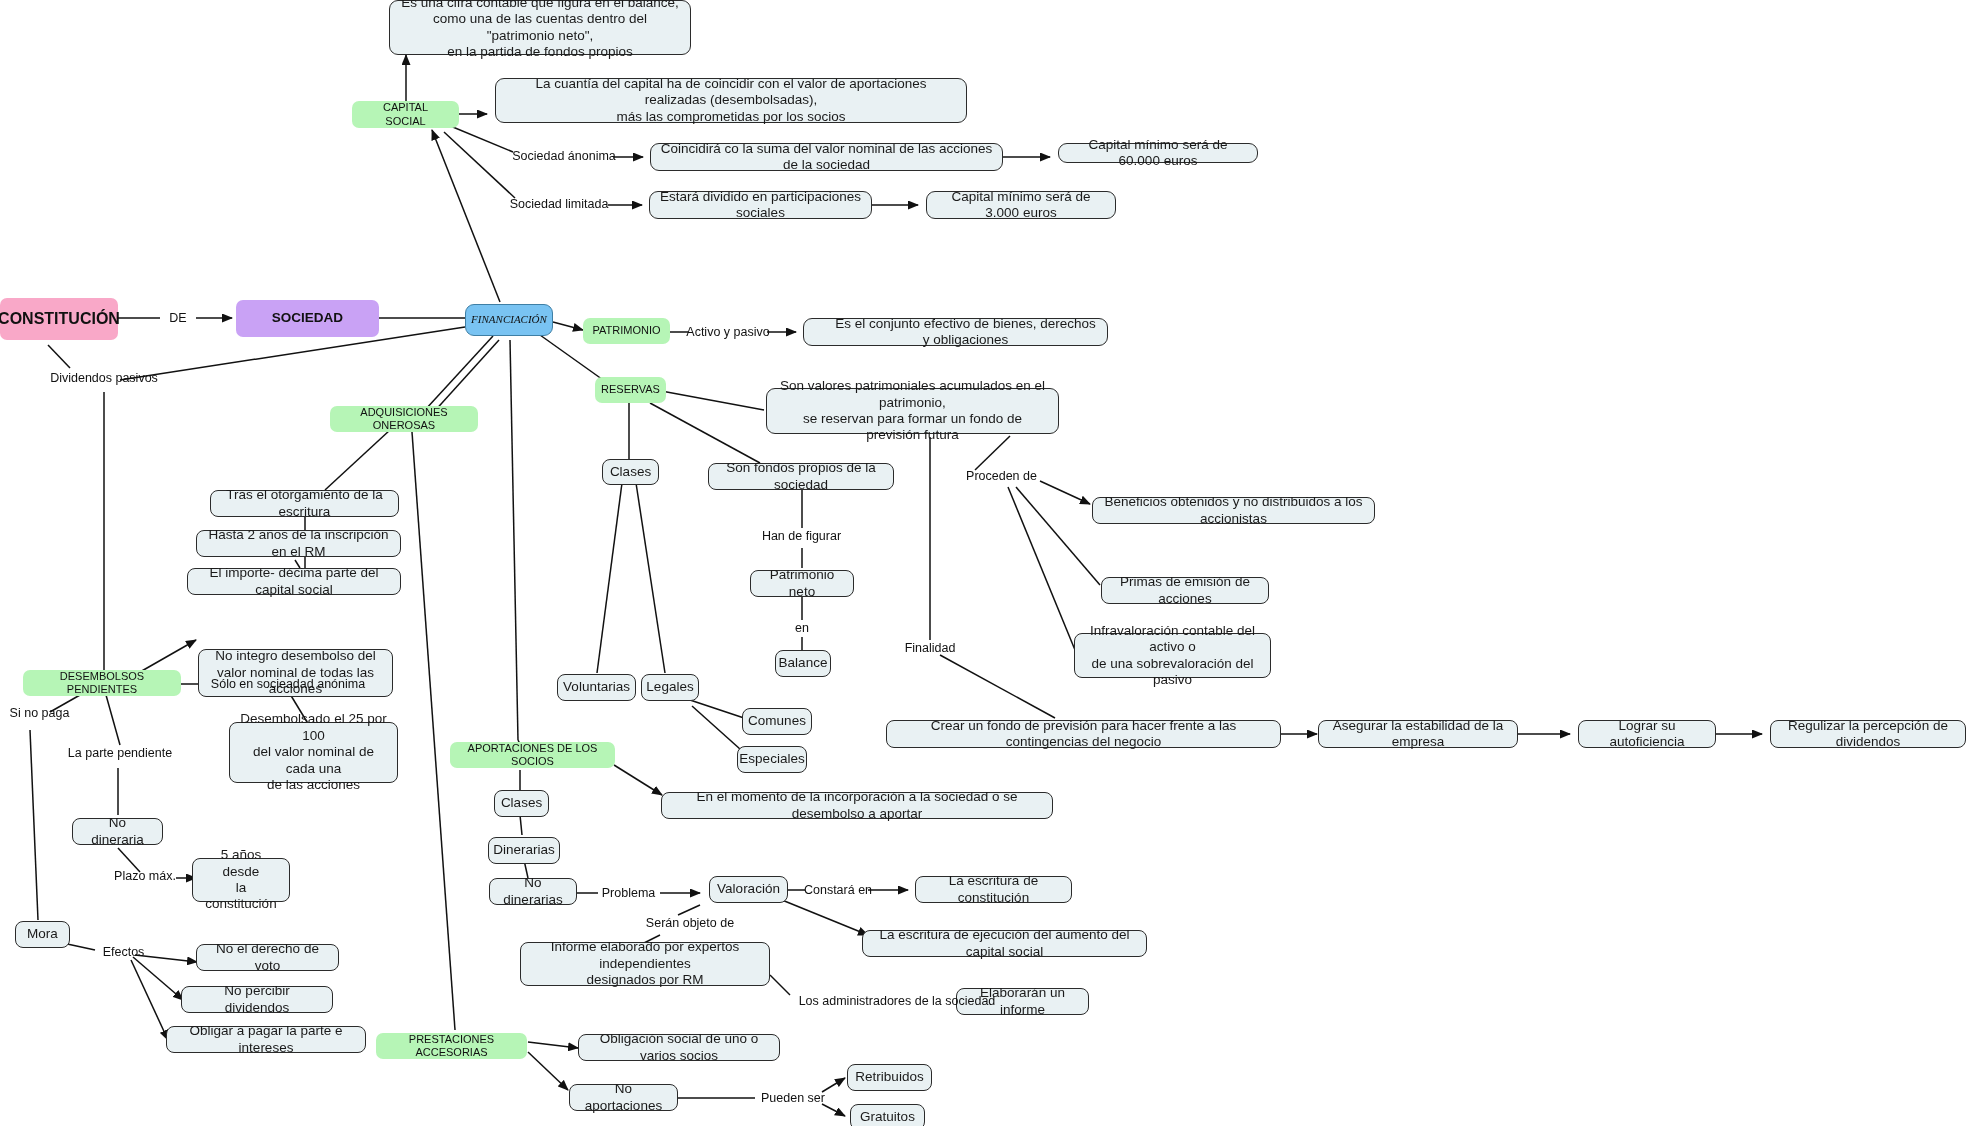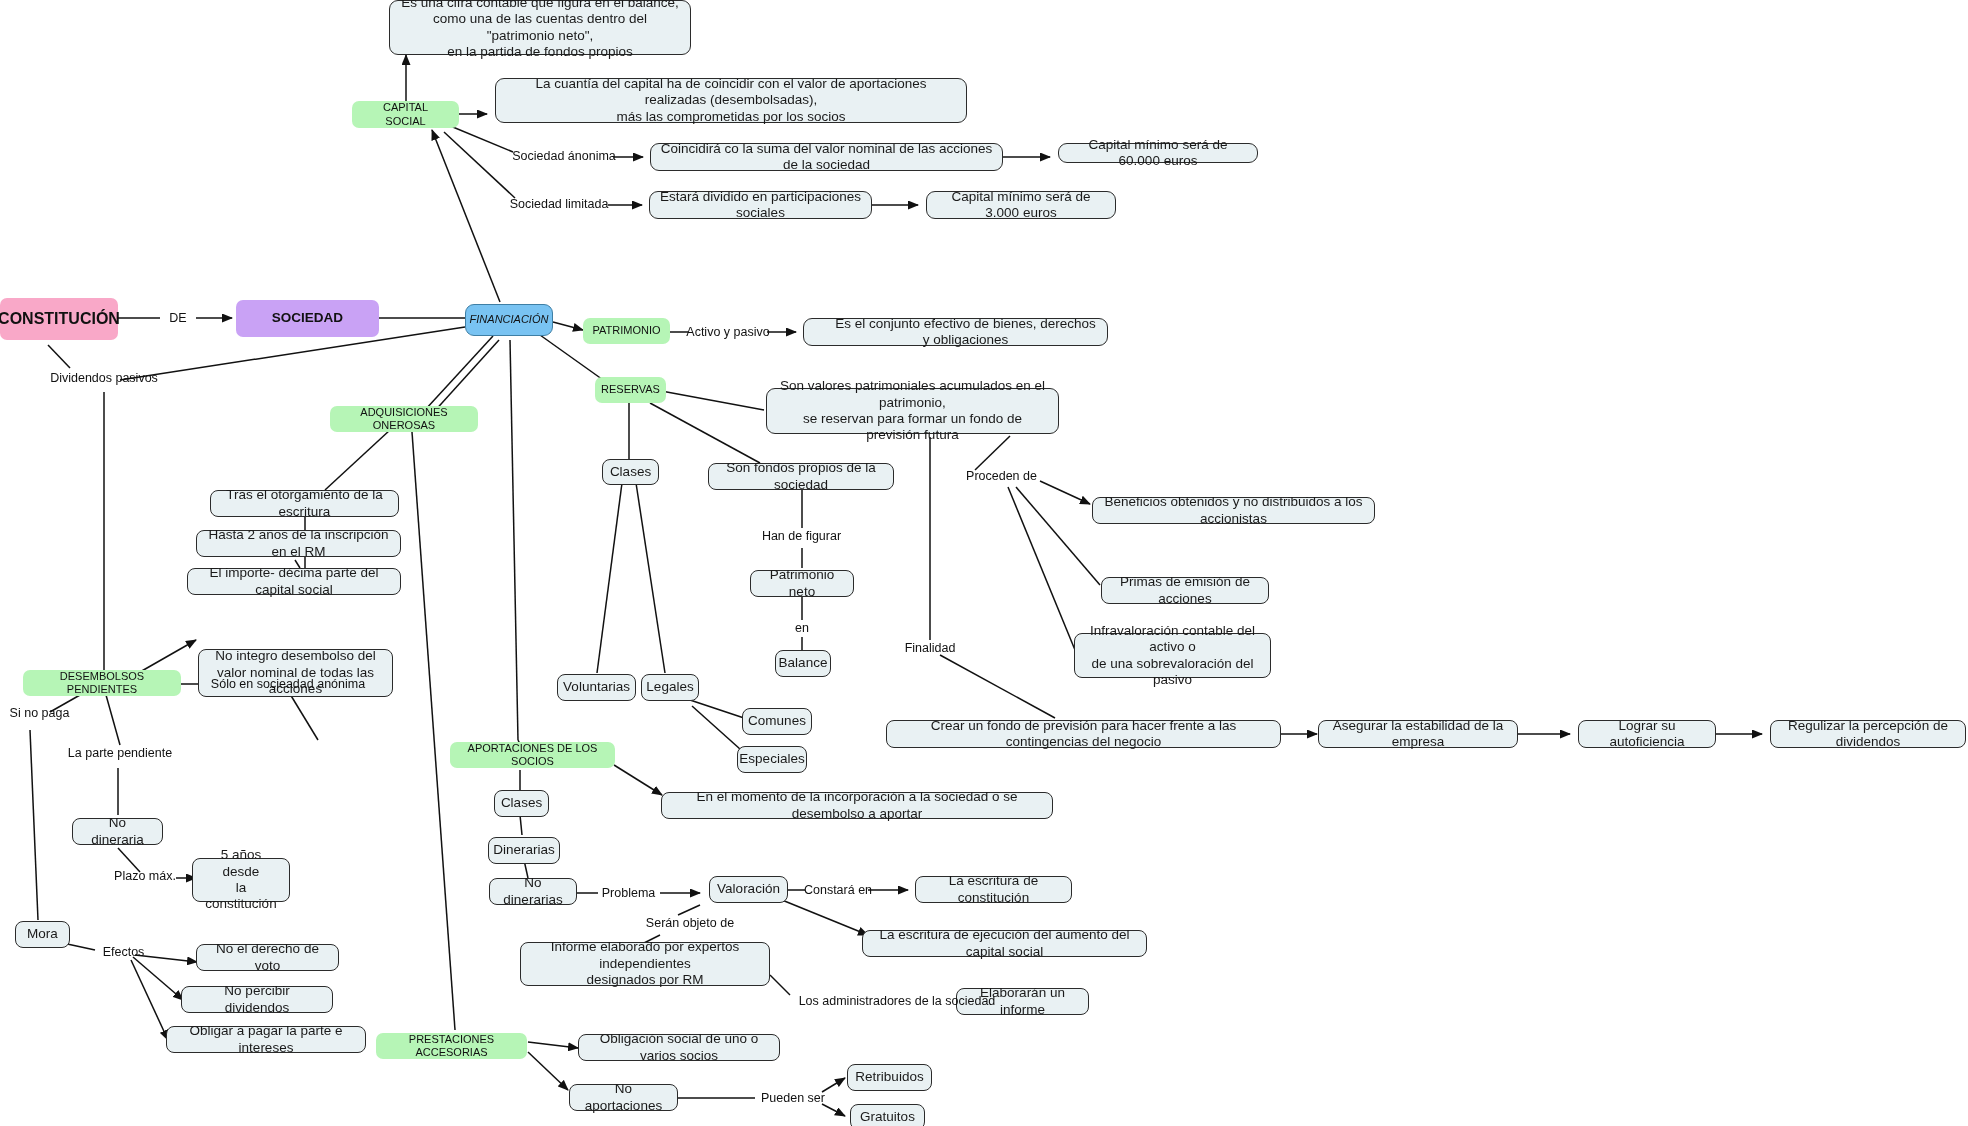--- a/index.html
+++ b/index.html
@@ -15,21 +15,21 @@
   .box{background:#e9f1f3;border:1.4px solid #2b2b2b;border-radius:9px;color:#1a1a1a;
        font-size:13.5px;padding:5px 9px;}
   
   .box.sm{font-size:13.5px;border-radius:8px;}
 
   
   .chip{border-radius:7px;font-size:11px;padding:5px 10px;color:#111;}
   .chip.green{background:#b6f5b6;}
   .chip.pink{background:#f9a8c8;font-weight:bold;font-size:16px;color:#111;}
   .chip.purple{background:#c9a2f5;font-weight:bold;font-size:13.5px;}
-  .chip.blue{background:#79c3f2;font-style:italic;border:1.4px solid #3f7fa5;border-radius:9px;}
+  .chip.blue{background:#79c3f2;font-style:italic;border:1.4px solid #3f7fa5;border-radius:9px;font-family:Liberation Serif, serif;}
 
   
   .edgelabel{position:absolute;font-size:12.5px;color:#111;background:transparent;
              white-space:nowrap;display:flex;align-items:center;justify-content:center;}
 </style>
 </head>
 <body>
 
 <div id="canvas">
 
@@ -242,20 +242,23 @@
 
   <div class="node box sm" style="left:210px;top:490px;width:189px;height:27px;">Tras el otorgamiento de la escritura</div>
 
   <div class="node box sm" style="left:196px;top:530px;width:205px;height:27px;">Hasta 2 años de la inscripción en el RM</div>
 
   <div class="node box sm" style="left:187px;top:568px;width:214px;height:27px;">El importe- décima parte del capital social</div>
 
   <div class="node box sm" style="left:198px;top:649px;width:195px;height:48px;">No integro desembolso del
 valor nominal de todas las acciones</div>
 
+  <div class="node box sm" style="left:229px;top:722px;width:169px;height:61px;">Desembolsado el 25 por 100
+del valor nominal de cada una
+de las acciones</div>
 
   <div class="node box sm" style="left:72px;top:818px;width:91px;height:27px;">No dineraria</div>
 
   <div class="node box sm" style="left:192px;top:858px;width:98px;height:44px;">5 años desde
 la constitución</div>
 
   <div class="node box sm" style="left:15px;top:921px;width:55px;height:27px;">Mora</div>
 
   <div class="node box sm" style="left:196px;top:944px;width:143px;height:27px;">No el derecho de voto</div>
 

